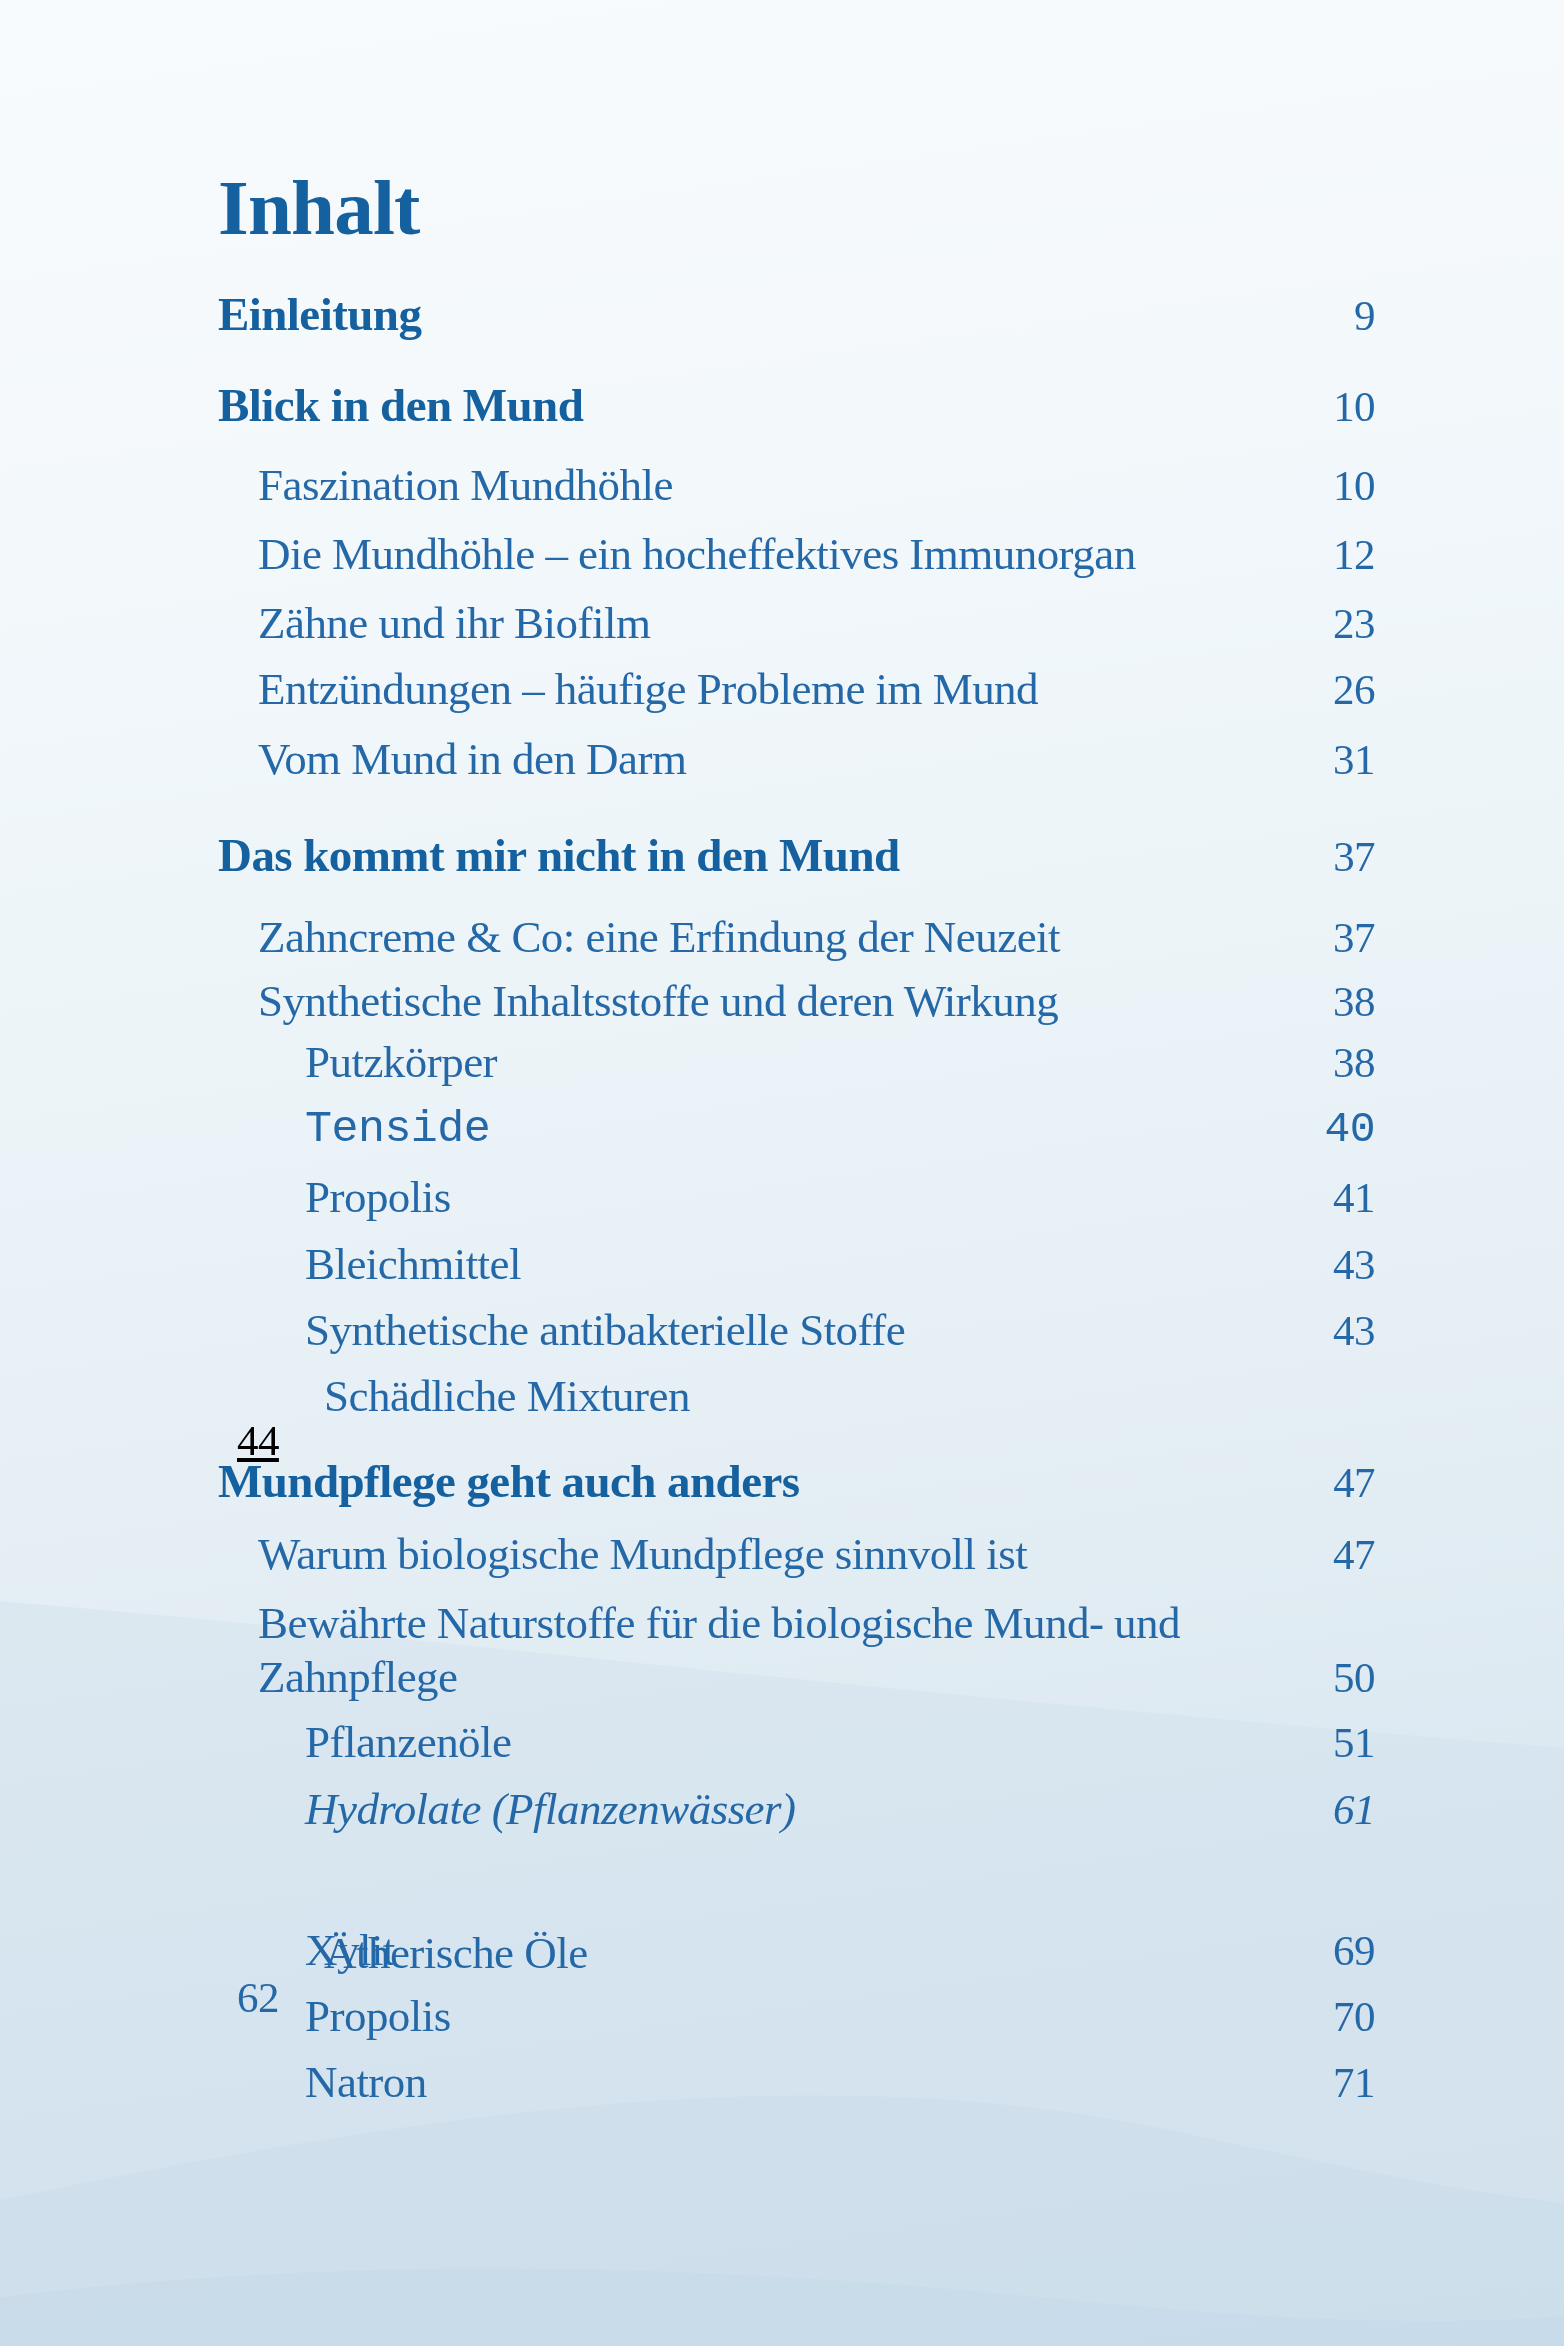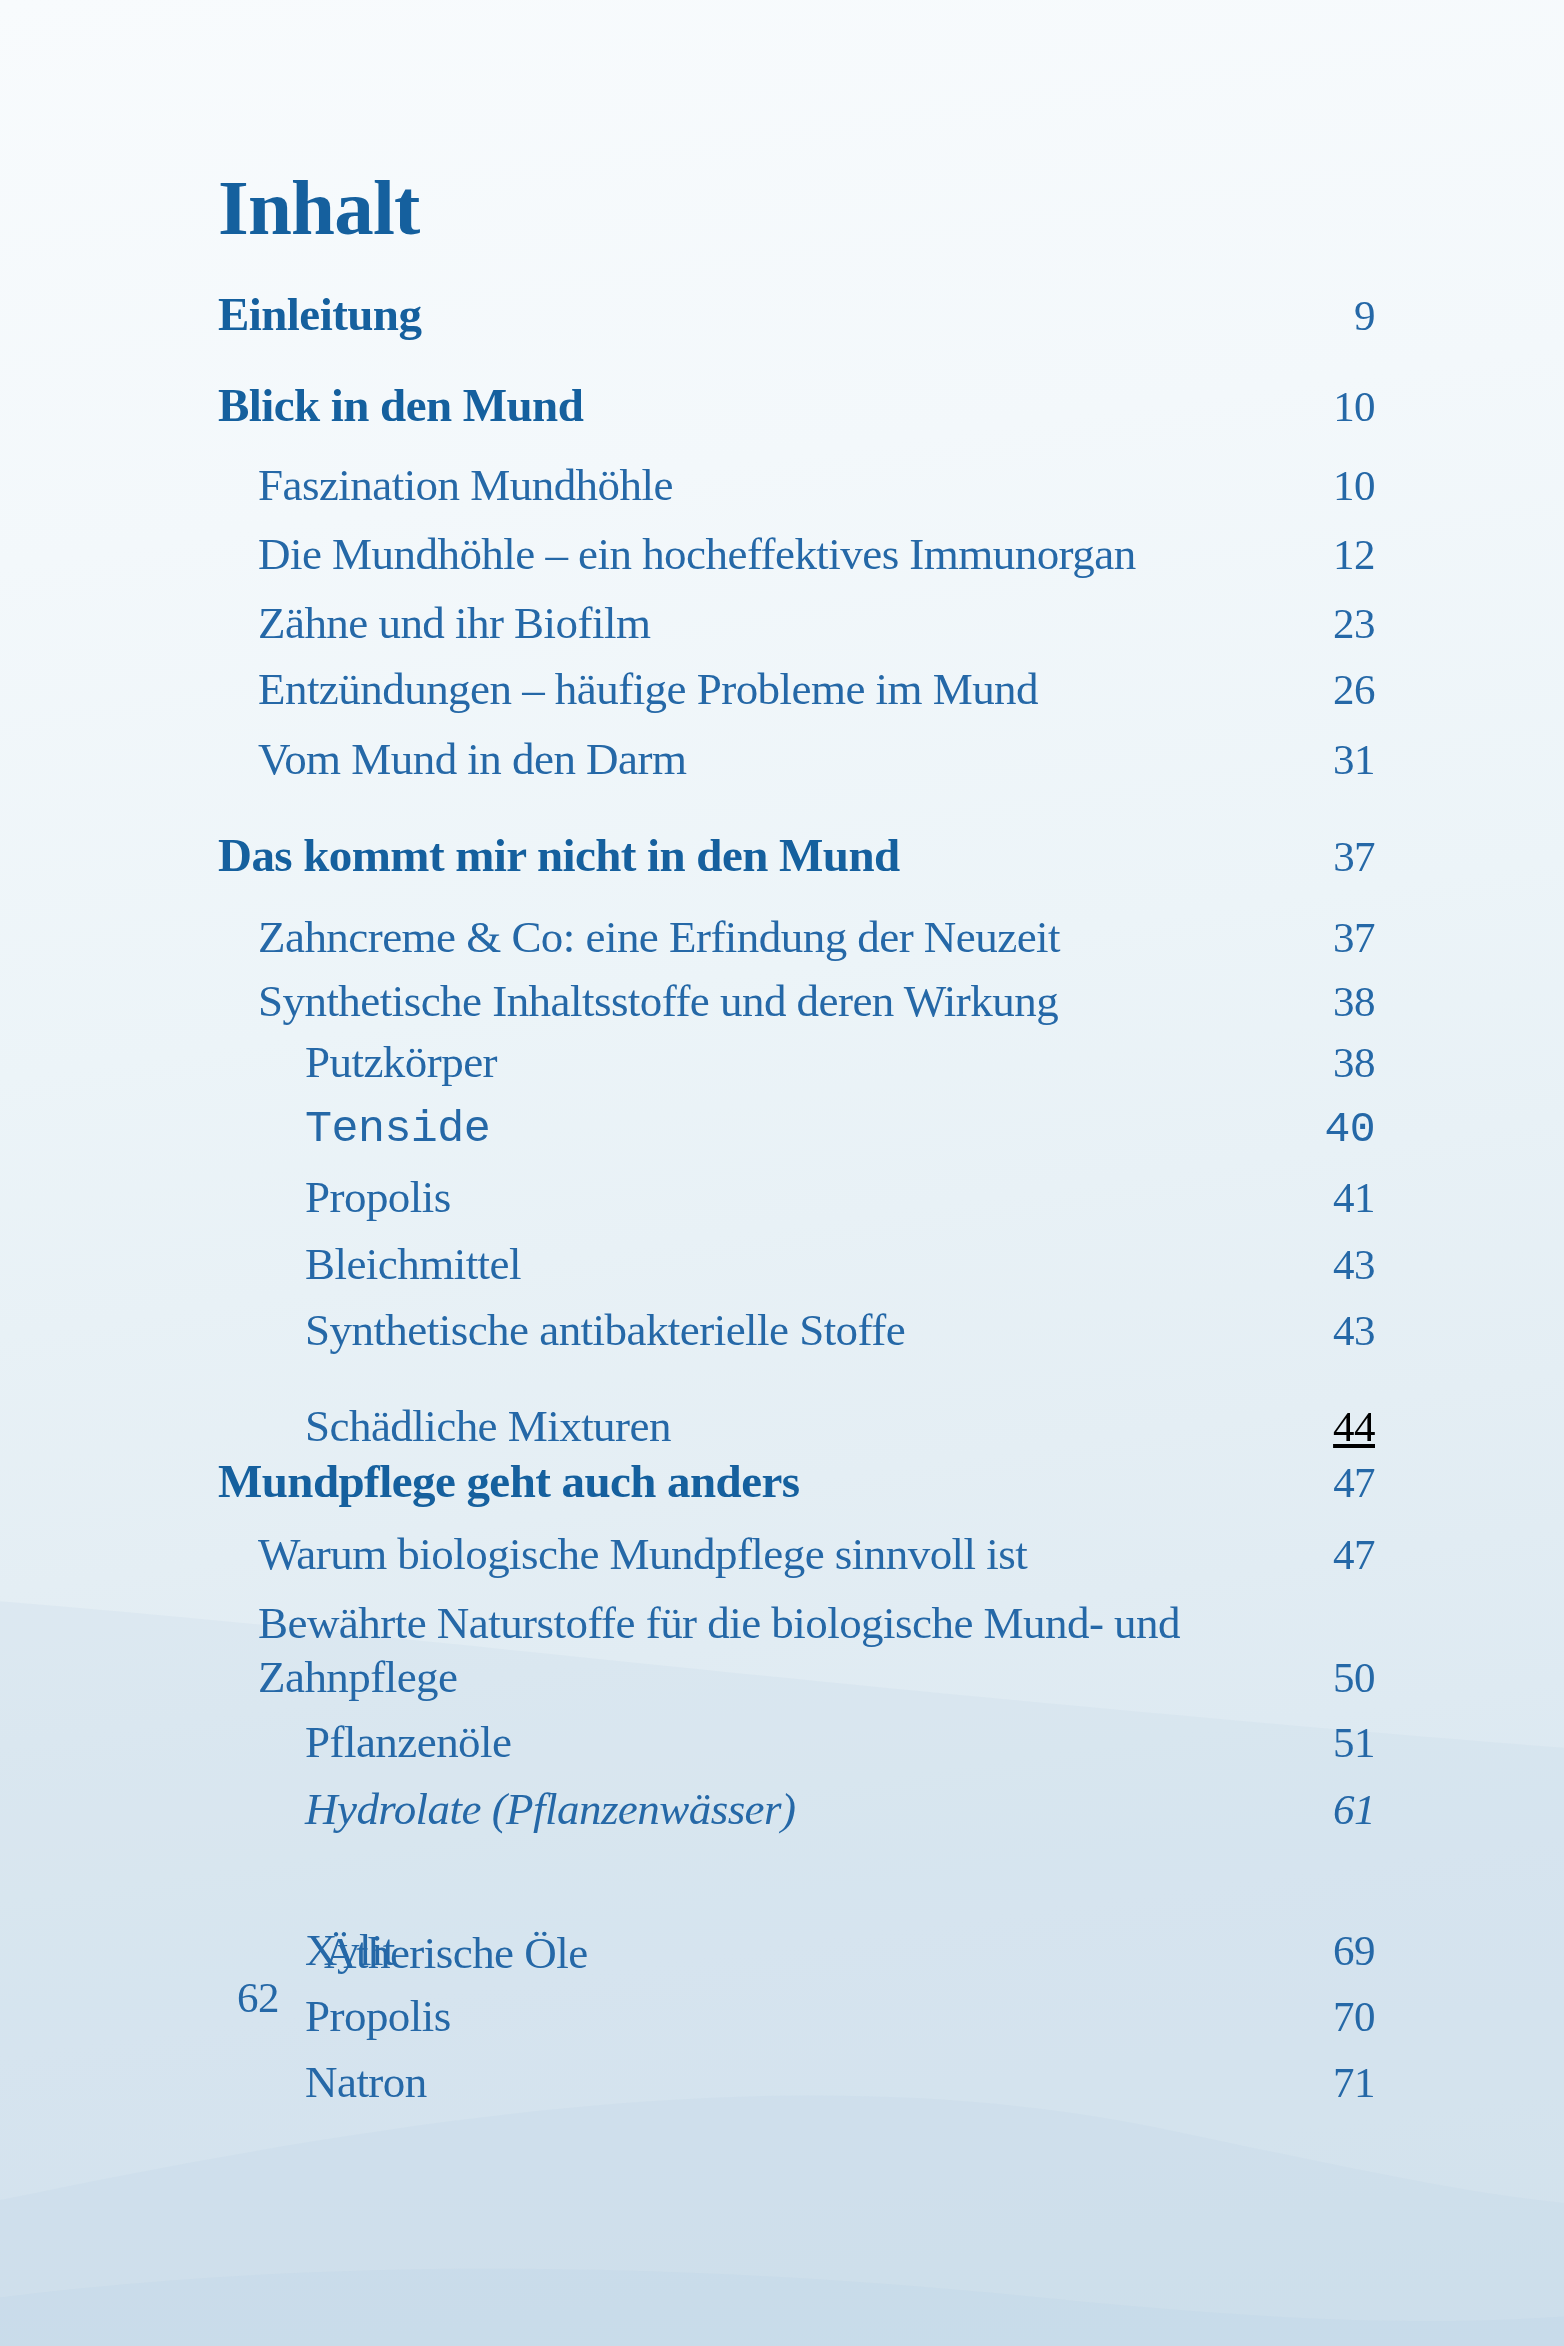--- a/index.html
+++ b/index.html
@@ -103,21 +103,21 @@
     <span class="page" style="color: rgb(37, 104, 167);">41</span>
   </div>
       <div class="toc-row lvl3" style="top: 1242px; color: rgb(37, 104, 167);">
     <span class="label">Bleichmittel</span>
     <span class="page" style="color: rgb(37, 104, 167);">43</span>
   </div>
       <div class="toc-row lvl3" style="top: 1308px; color: rgb(37, 104, 167);">
     <span class="label">Synthetische antibakterielle Stoffe</span>
     <span class="page" style="color: rgb(37, 104, 167);">43</span>
   </div>
-      <div class="toc-row lvl3" style="top: 1404px; color: rgb(37, 104, 167);">
+      <div class="toc-row lvl3" style="top: 1374px; color: rgb(37, 104, 167); flex-direction: column;">
     <span class="label">Schädliche Mixturen</span>
     <span class="page" style="color: #000000; text-decoration: underline;">44</span>
   </div>
       <div class="toc-row lvl1 bold" style="top: 1458px; color: rgb(21, 96, 158);">
     <span class="label">Mundpflege geht auch anders</span>
     <span class="page" style="color: rgb(37, 104, 167);">47</span>
   </div>
       <div class="toc-row lvl2" style="top: 1532px; color: rgb(37, 104, 167);">
     <span class="label">Warum biologische Mundpflege sinnvoll ist</span>
     <span class="page" style="color: rgb(37, 104, 167);">47</span>

